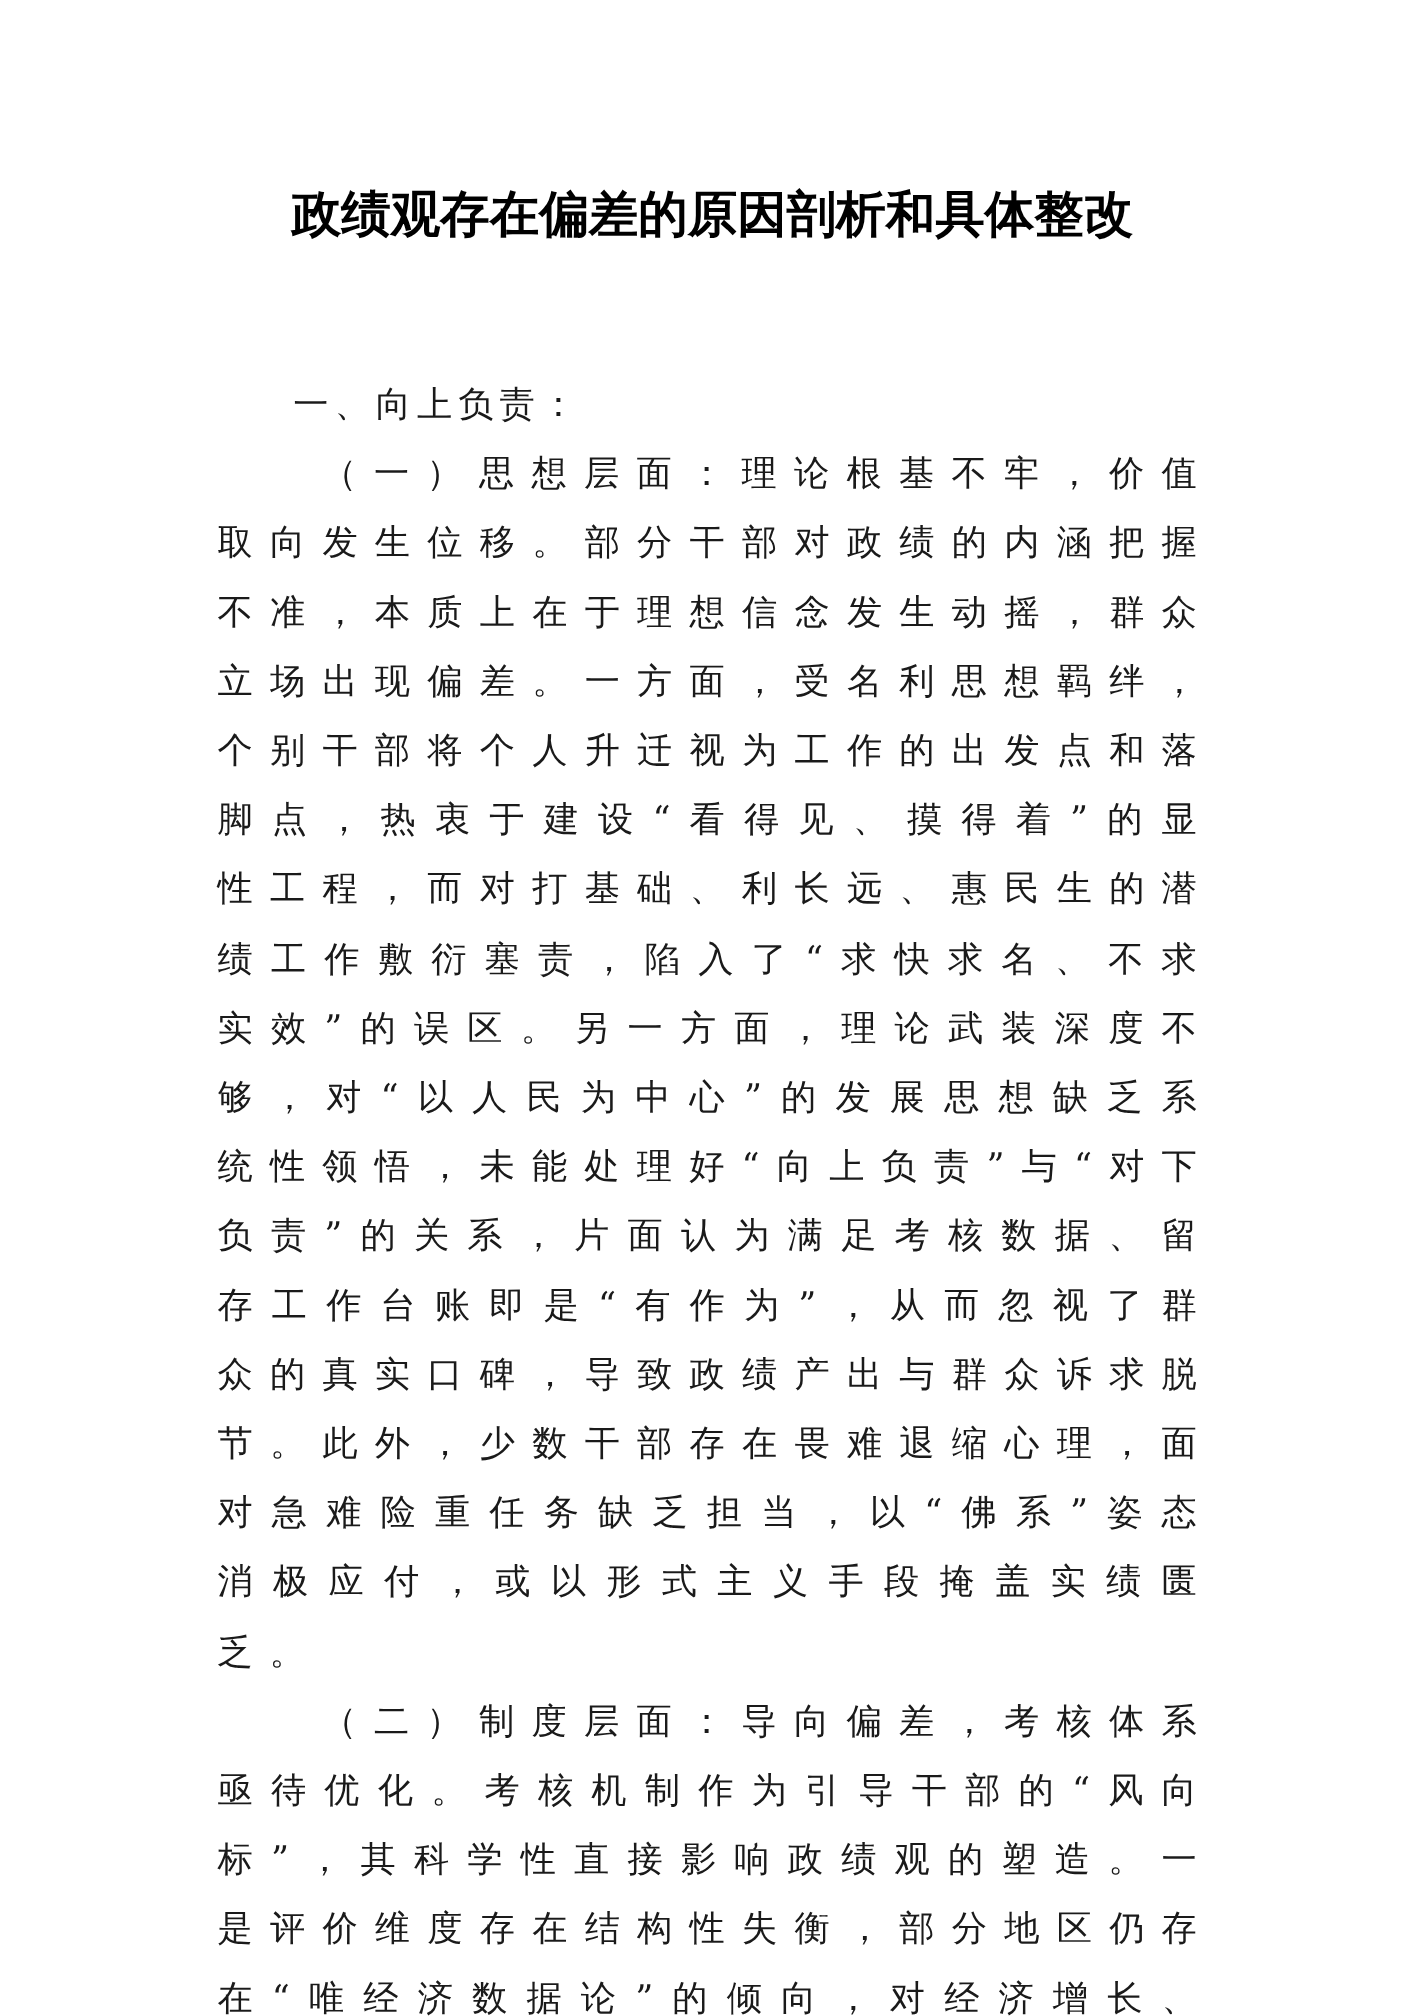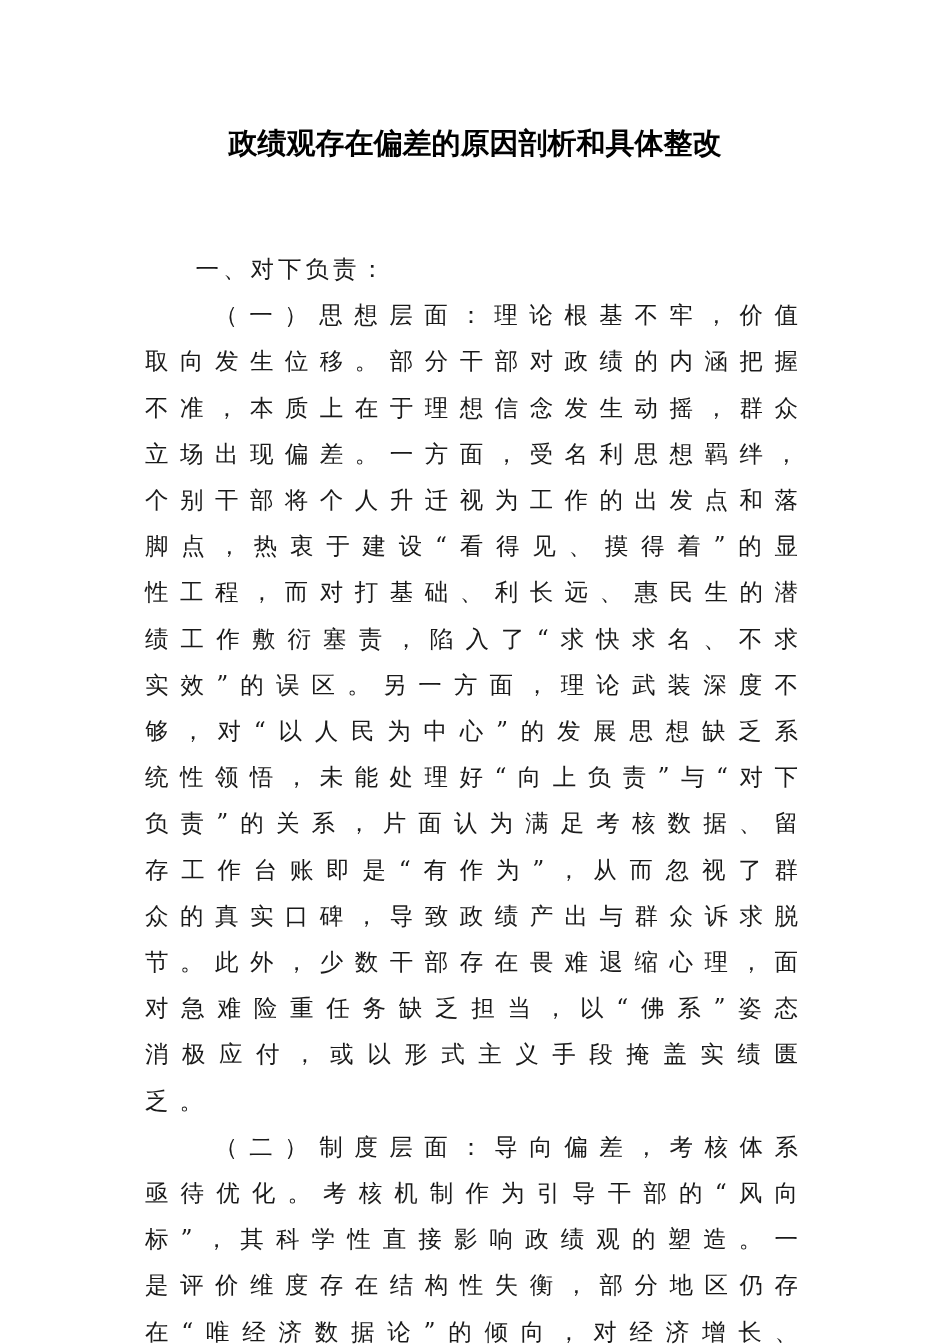--- a/index.html
+++ b/index.html
@@ -23,21 +23,21 @@
       background: #ffffff;
     }
     .title {
       position: absolute;
       left: 145px;
       top: 118px;
       width: 660px;
       text-align: center;
       font-family: "DejaVu Sans", "Liberation Sans", sans-serif;
       font-weight: bold;
-      font-size: 29px;
+      font-size: 33px;
       line-height: 50px;
       letter-spacing: 0px;
       color: #000000;
     }
     .title .t-line {
       display: block;
     }
     .body {
       position: absolute;
       left: 145px;
@@ -64,18 +64,18 @@
 </head>
 <body>
 
 <div class="page">
 
   <h1 class="title" style="margin:0;">
     <span class="t-line">政绩观存在偏差的原因剖析和具体整改</span>
   </h1>
 
   <div class="body">
-    <p class="section-heading">一、对下负责：</p>
+    <p class="section-heading">一、向上负责：</p>
     <p>（一）思想层面：理论根基不牢，价值取向发生位移。部分干部对政绩的内涵把握不准，本质上在于理想信念发生动摇，群众立场出现偏差。一方面，受名利思想羁绊，个别干部将个人升迁视为工作的出发点和落脚点，热衷于建设“看得见、摸得着”的显性工程，而对打基础、利长远、惠民生的潜绩工作敷衍塞责，陷入了“求快求名、不求实效”的误区。另一方面，理论武装深度不够，对“以人民为中心”的发展思想缺乏系统性领悟，未能处理好“向上负责”与“对下负责”的关系，片面认为满足考核数据、留存工作台账即是“有作为”，从而忽视了群众的真实口碑，导致政绩产出与群众诉求脱节。此外，少数干部存在畏难退缩心理，面对急难险重任务缺乏担当，以“佛系”姿态消极应付，或以形式主义手段掩盖实绩匮乏。</p>
     <p>（二）制度层面：导向偏差，考核体系亟待优化。考核机制作为引导干部的“风向标”，其科学性直接影响政绩观的塑造。一是评价维度存在结构性失衡，部分地区仍存在“唯经济数据论”的倾向，对经济增长、投资规模等硬指标设置权重过大，而对生态治理、基层治理能力、社</p>
   </div>
 
 </div>
 
 </body></html>

